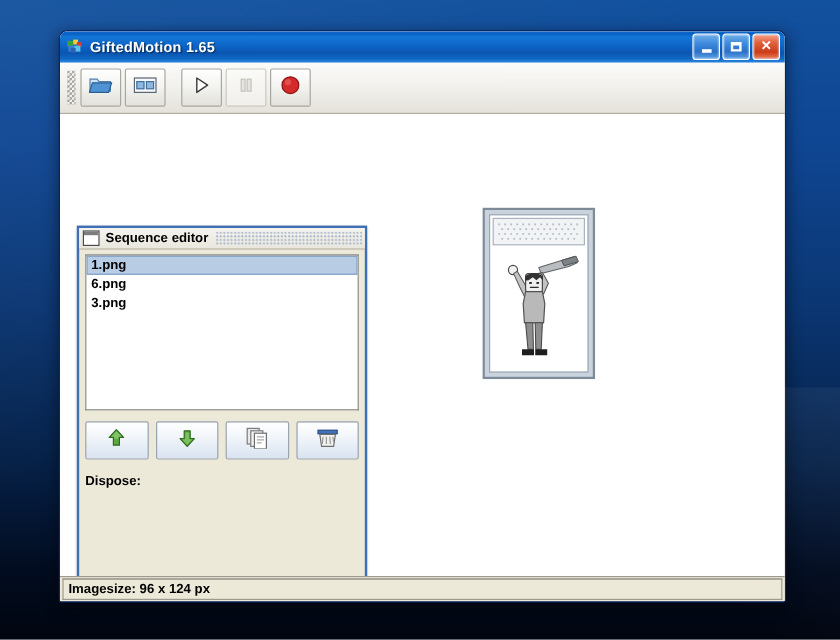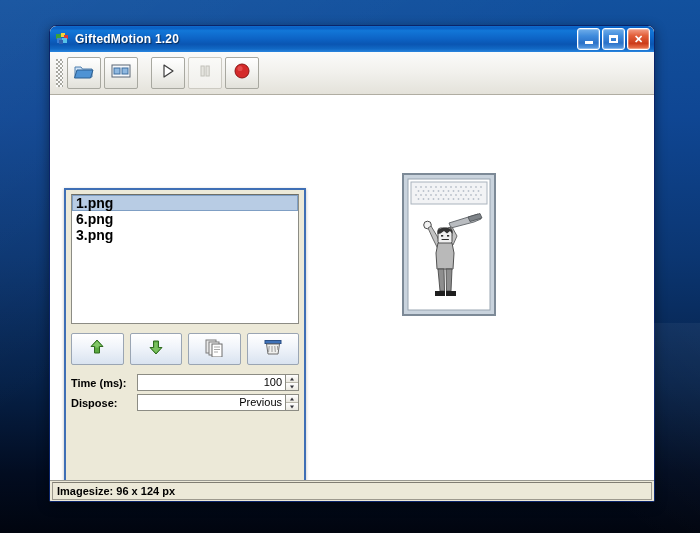--- a/index.html
+++ b/index.html
@@ -196,21 +196,21 @@
   }
   .framelist {
     height: 128px;
     background: #fff;
     border: 1px solid #8c8c84;
     border-top-color: #6e6e66;
     overflow: hidden;
     padding: 0;
   }
   .frame-item {
-    font-size: 14px; font-weight: bold; color: #000;
+    font-size: 11px; font-weight: bold; color: #000;
     padding: 1px 4px;
     line-height: 14px;
     white-space: nowrap;
   }
   .frame-item.selected {
     background: #b8cce4;
     border: 1px solid #7f9fc4;
     padding: 0 3px;
   }
 
@@ -308,21 +308,21 @@
       <div class="title-icon">
         <svg width="16" height="16" viewBox="0 0 16 16">
           <rect x="2" y="3" width="5" height="5" fill="#3ba03b"></rect>
           <rect x="7" y="2" width="4" height="4" fill="#f2d23a"></rect>
           <rect x="10" y="4" width="4" height="4" fill="#d63a3a"></rect>
           <rect x="3" y="7" width="5" height="5" fill="#3a7fd6"></rect>
           <rect x="8" y="7" width="5" height="5" fill="#56c2e8"></rect>
           <rect x="5" y="9" width="4" height="4" fill="#2f5fb0"></rect>
         </svg>
       </div>
-      <div class="title-text">GiftedMotion 1.20</div>
+      <div class="title-text">GiftedMotion 1.65</div>
       <div class="win-buttons">
         <div class="win-btn">
           <div class="glyph">
               <div class="min-bar"></div>
             </div>
         </div>
         <div class="win-btn">
           <div class="glyph">
               <div class="max-sq"></div>
             </div>
@@ -380,20 +380,25 @@
             <circle cx="7" cy="6.5" r="2.6" fill="#ef6a6a" opacity="0.55"></circle>
           </svg>
         </span>
       </div>
     </div>
 
     <div class="content">
 
       <div id="seq-panel">
 
+        <div class="panel-title">
+          <div class="panel-title-icon"></div>
+          <div class="panel-title-text">Sequence editor</div>
+          <div class="panel-drag"></div>
+        </div>
 
         <div class="panel-body">
 
 
           <div class="framelist">
             <div class="frame-item selected">1.png</div>
             <div class="frame-item">6.png</div>
             <div class="frame-item">3.png</div>
           </div>
 
@@ -435,40 +440,23 @@
                   <line x1="9" y1="8" x2="9" y2="14" stroke="#9a9a9a" stroke-width="1"></line>
                   <line x1="11.8" y1="8" x2="12.3" y2="14" stroke="#9a9a9a" stroke-width="1"></line>
                   <line x1="14.4" y1="8" x2="14.9" y2="12" stroke="#9a9a9a" stroke-width="1"></line>
                 </svg>
               </span>
             </div>
           </div>
 
           <div class="settings">
 
-            <div class="setting-row">
-              <div class="setting-label">Time (ms):</div>
-              <div class="field-wrap">
-                <div class="field">100</div>
-                <div class="spin">
-                  <div class="spin-up"></div>
-                  <div class="spin-dn"></div>
-                </div>
-              </div>
-            </div>
 
             <div class="setting-row">
               <div class="setting-label">Dispose:</div>
-              <div class="field-wrap">
-                <div class="field">Previous</div>
-                <div class="spin">
-                  <div class="spin-up"></div>
-                  <div class="spin-dn"></div>
-                </div>
-              </div>
             </div>
 
           </div>
 
         </div>
       </div>
 
       <div id="preview">
         <svg width="94" height="143" viewBox="0 0 94 143">
 

